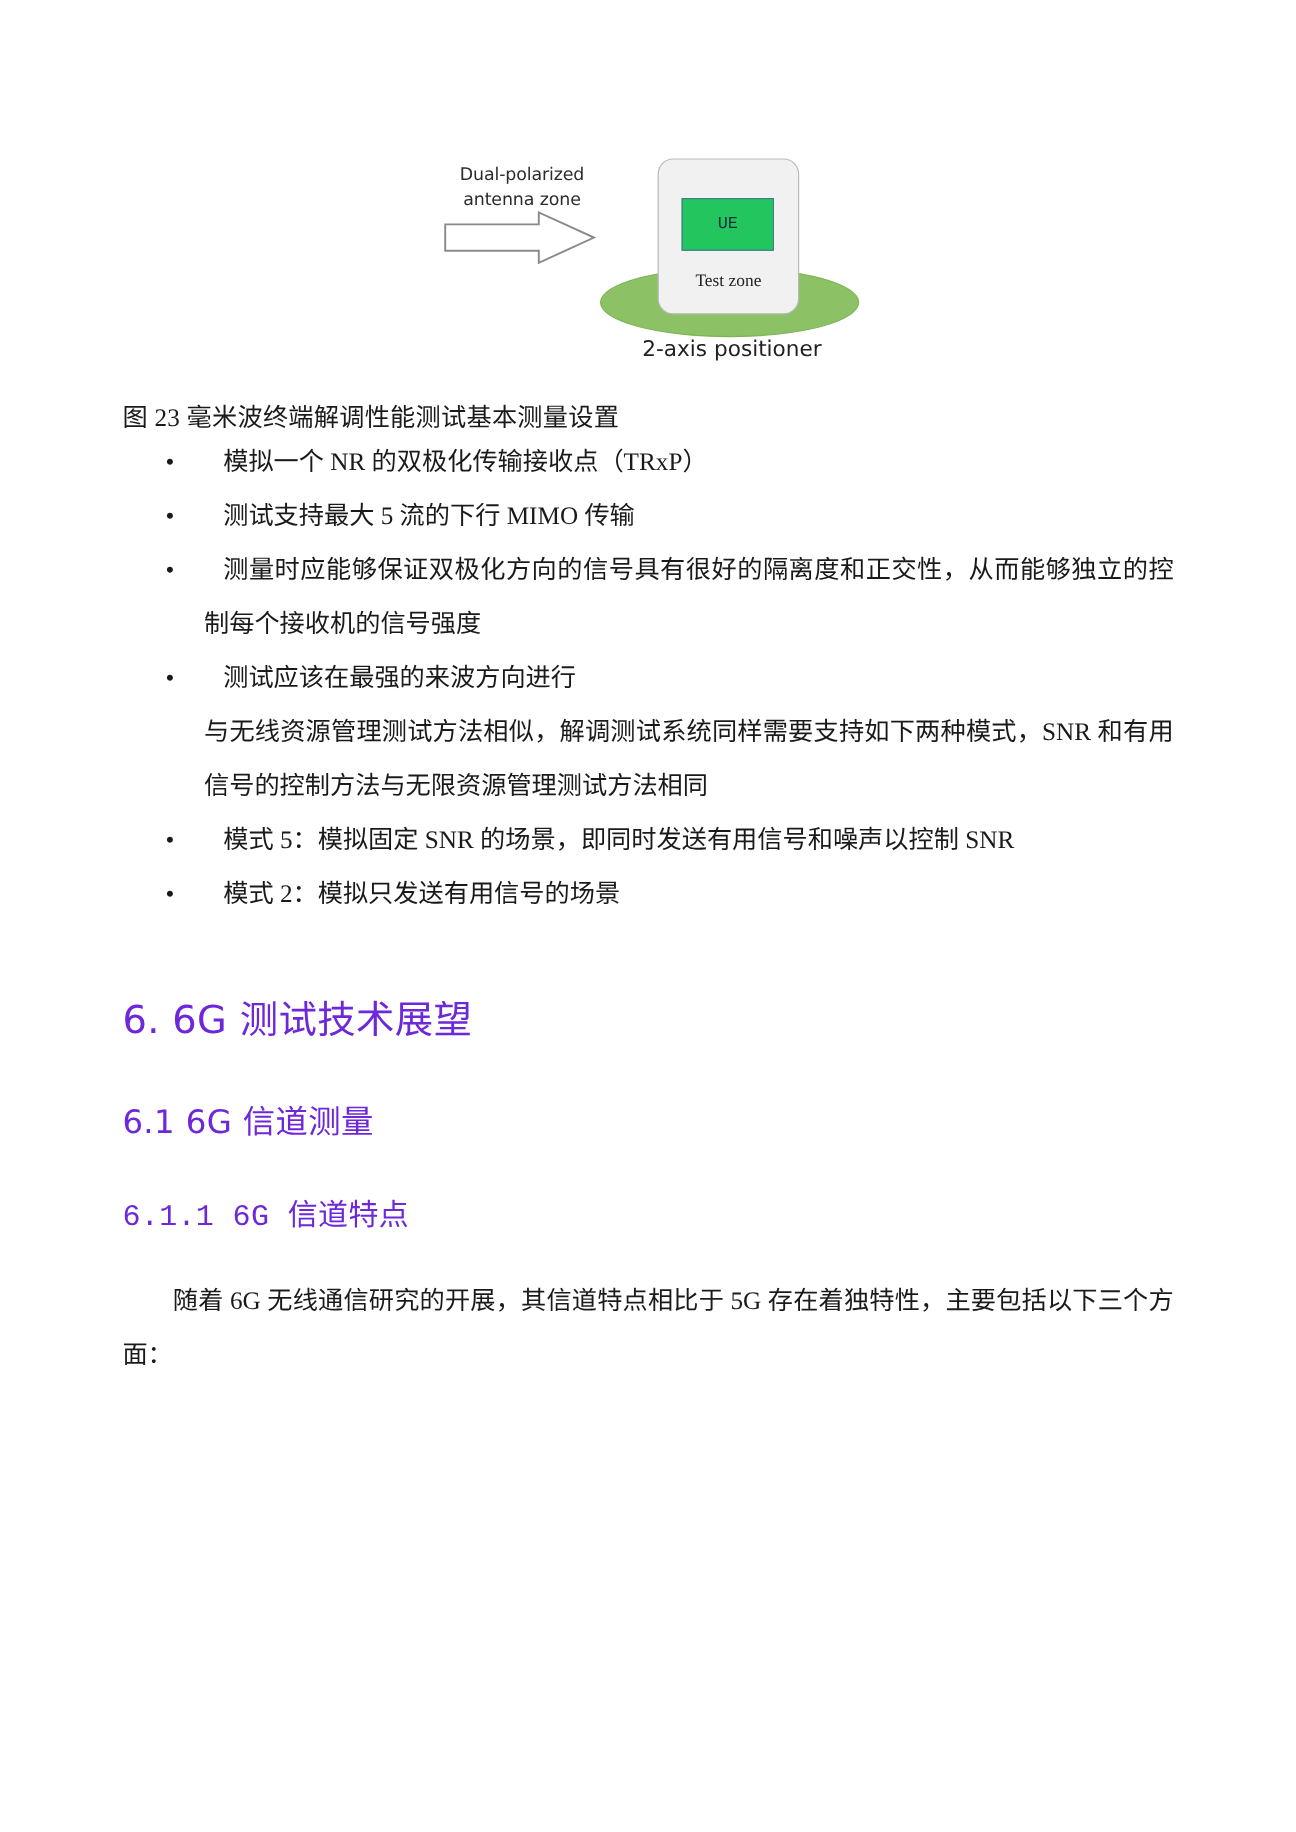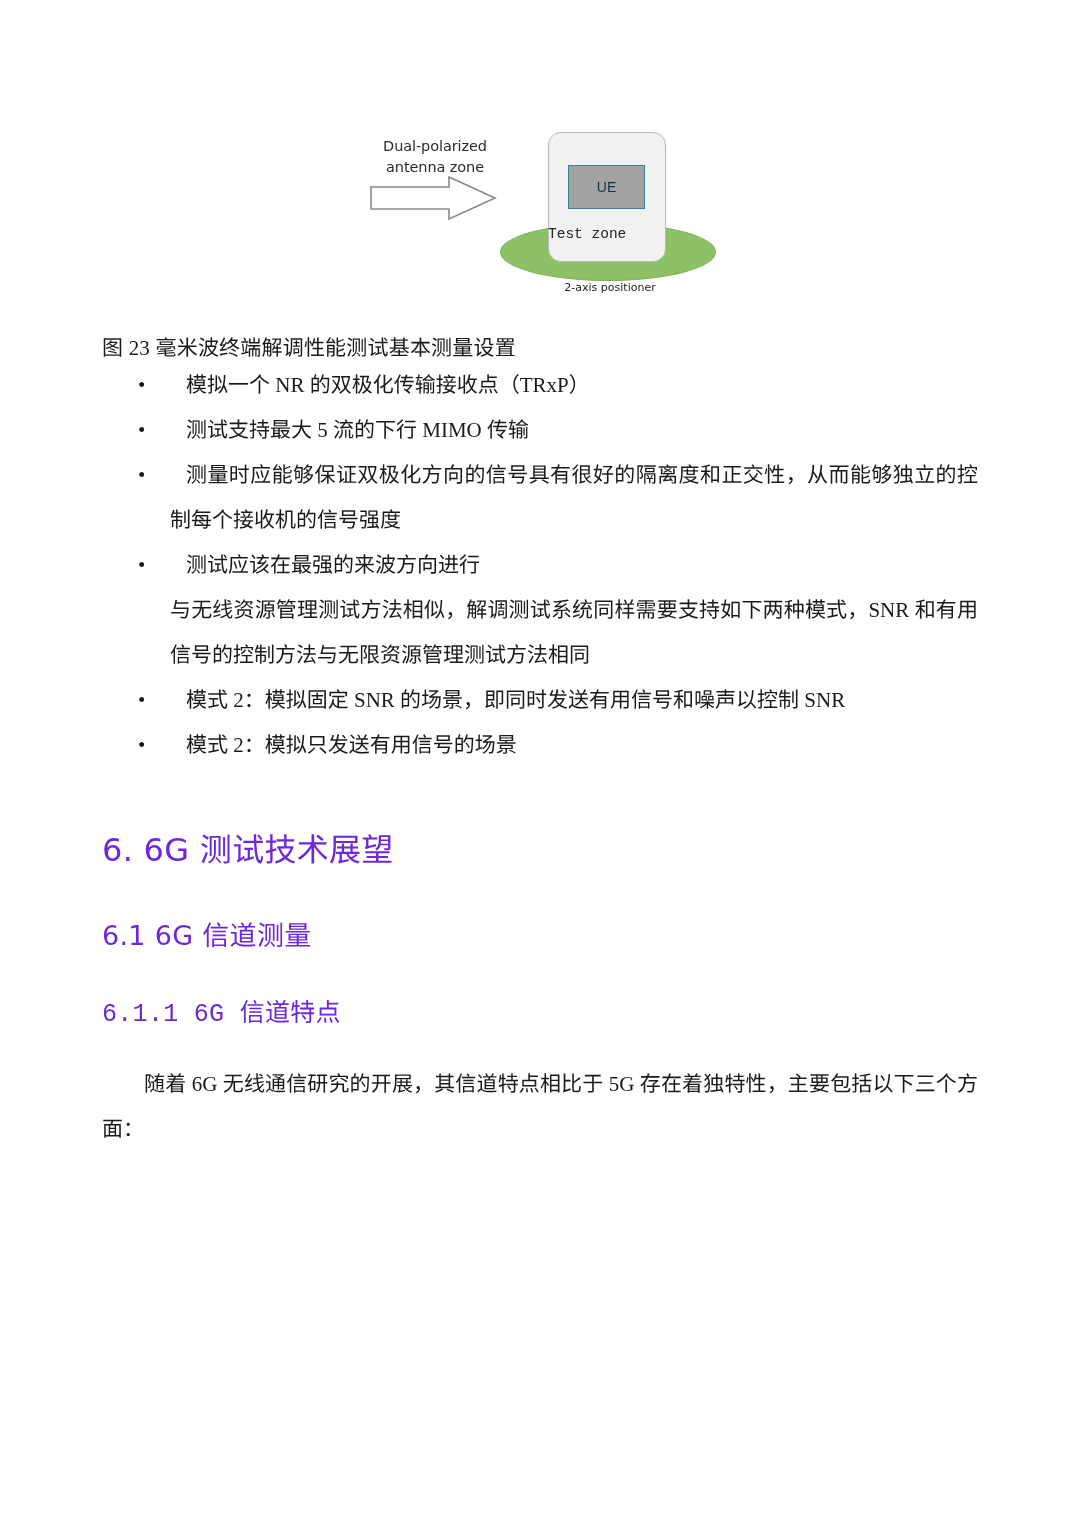--- a/index.html
+++ b/index.html
@@ -86,50 +86,50 @@
     border-radius: 13px;
     box-sizing: border-box;
   }
 
   .ue-box {
     position: absolute;
     left: 213px;
     top: 47px;
     width: 77px;
     height: 44px;
-    background: #a3a3a3;
+    background: #22c55e;
     border: 1px solid #3f7f92;
     box-sizing: border-box;
     display: flex;
     align-items: center;
     justify-content: center;
-    font-family: Liberation Sans, sans-serif;
+    font-family: Liberation Mono, monospace;
     font-size: 14px;
     color: #17303a;
   }
 
   .test-zone-label {
     position: absolute;
     left: 193px;
     top: 108px;
     width: 118px;
-    text-align: left;
-    font-family: Liberation Mono, monospace;
+    text-align: center;
+    font-family: Liberation Serif, serif;
     font-size: 14.5px;
     color: #222222;
   }
 
   .positioner-label {
     position: absolute;
     left: 155px;
     top: 163px;
     width: 200px;
     text-align: center;
     font-family: "DejaVu Sans", "Liberation Sans", sans-serif;
-    font-size: 11px;
+    font-size: 18px;
     color: #222222;
   }
 
   
   .figure-caption {
     text-align: left;
     font-size: 21px;
     line-height: 1.4;
     color: #1a1a1a;
     margin: 6px 0 0 0;
@@ -290,21 +290,21 @@
         <span class="dot">•</span>
         <span class="li-text">测试应该在最强的来波方向进行</span>
       </li>
     </ul>
 
     <p class="sub-para">与无线资源管理测试方法相似，解调测试系统同样需要支持如下两种模式，SNR 和有用信号的控制方法与无限资源管理测试方法相同</p>
 
     <ul class="bullets">
       <li>
         <span class="dot">•</span>
-        <span class="li-text">模式 2：模拟固定 SNR 的场景，即同时发送有用信号和噪声以控制 SNR</span>
+        <span class="li-text">模式 5：模拟固定 SNR 的场景，即同时发送有用信号和噪声以控制 SNR</span>
       </li>
       <li>
         <span class="dot">•</span>
         <span class="li-text">模式 2：模拟只发送有用信号的场景</span>
       </li>
     </ul>
 
     <h1 class="h-main">6.  6G 测试技术展望</h1>
     <h2 class="h-sub">6.1 6G 信道测量</h2>
     <h3 class="h-subsub">6.1.1 6G 信道特点</h3>

